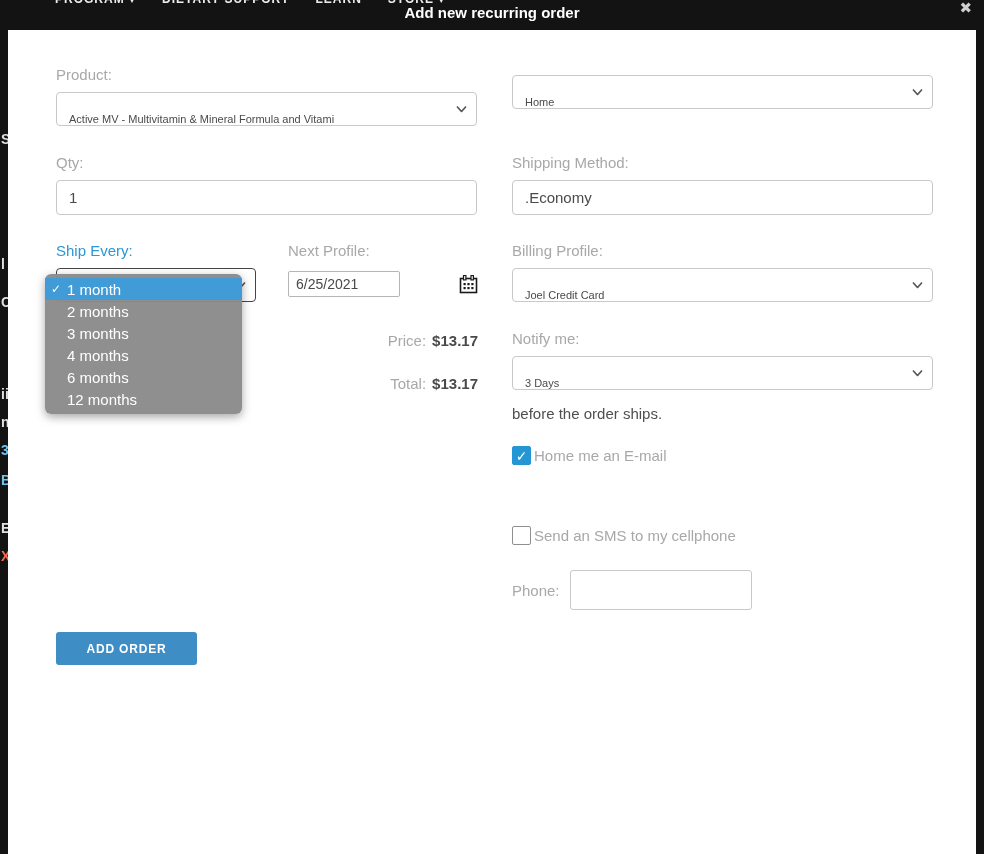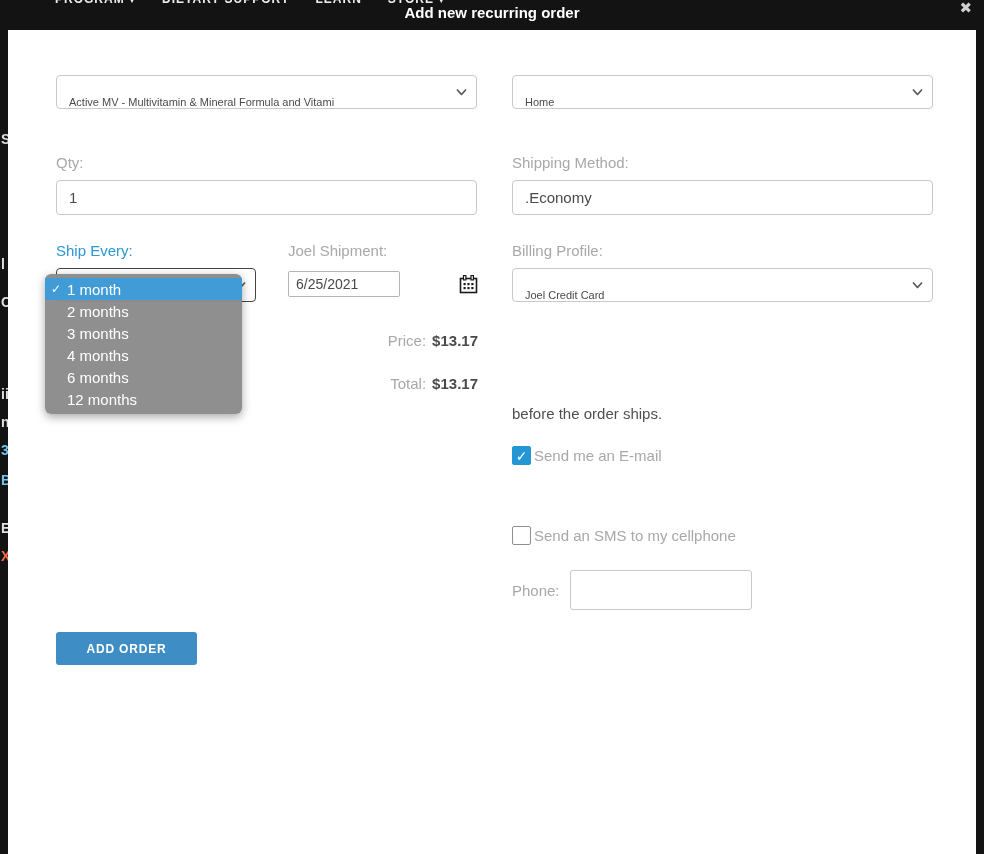--- a/index.html
+++ b/index.html
@@ -158,20 +158,21 @@
     <span class="frag" style="top: 414px; color: rgb(224, 224, 224);">n</span>
     <span class="frag" style="top: 442px; color: rgb(111, 196, 239);">3</span>
     <span class="frag" style="top: 472px; color: rgb(111, 196, 239);">B</span>
     <span class="frag" style="top: 520px; color: rgb(224, 224, 224);">E</span>
     <span class="frag" style="top: 548px; color: rgb(255, 106, 77);">X</span>
   </div>
 
 <div class="modal">
 
   <div class="group" id="product-group">
+    <span class="lbl">Product:</span>
     <div class="select">
       <span>Active MV - Multivitamin &amp; Mineral Formula and Vitami</span>
       <span class="chev">
         <svg width="11" height="7" viewBox="0 0 11 7">
             <path d="M1 1l4.5 5L10 1" fill="none" stroke="#555" stroke-width="1.6"></path>
           </svg>
       </span>
     </div>
   </div>
 
@@ -213,21 +214,21 @@
         <span class="opt-check"></span>
         <span class="opt-label">6 months</span>
       </div>
       <div class="menu-option">
         <span class="opt-check"></span>
         <span class="opt-label">12 months</span>
       </div>
     </div>
 
   <div class="group" id="next-group">
-    <span class="lbl">Joel Shipment:</span>
+    <span class="lbl">Next Profile:</span>
     <div class="date-line">
       <input class="date-input" value="6/25/2021" style="">
       <span class="cal-icon">
         <svg width="19" height="19" viewBox="0 0 19 19">
           <rect x="1.5" y="3.5" width="16" height="14" fill="none" stroke="#1a1a1a" stroke-width="1.6"></rect>
           <rect x="4.5" y="0.5" width="2.4" height="4.4" fill="#fff" stroke="#1a1a1a" stroke-width="1.2"></rect>
           <rect x="12" y="0.5" width="2.4" height="4.4" fill="#fff" stroke="#1a1a1a" stroke-width="1.2"></rect>
           <rect x="4.5" y="8" width="2.2" height="2.2" fill="#1a1a1a"></rect>
           <rect x="8.4" y="8" width="2.2" height="2.2" fill="#1a1a1a"></rect>
           <rect x="12.3" y="8" width="2.2" height="2.2" fill="#1a1a1a"></rect>
@@ -274,26 +275,37 @@
     <div class="select">
       <span>Joel Credit Card</span>
       <span class="chev">
         <svg width="11" height="7" viewBox="0 0 11 7">
             <path d="M1 1l4.5 5L10 1" fill="none" stroke="#555" stroke-width="1.6"></path>
           </svg>
       </span>
     </div>
   </div>
 
+  <div class="group" id="notify-group">
+    <span class="lbl">Notify me:</span>
+    <div class="select">
+      <span>3 Days</span>
+      <span class="chev">
+        <svg width="11" height="7" viewBox="0 0 11 7">
+            <path d="M1 1l4.5 5L10 1" fill="none" stroke="#555" stroke-width="1.6"></path>
+          </svg>
+      </span>
+    </div>
+  </div>
 
   <div class="group" id="before-text">before the order ships.</div>
 
   <div class="group check-row" id="email-row">
     <span class="checkbox checked">✓</span>
-    <span class="check-lbl">Send me an E-mail</span>
+    <span class="check-lbl">Home me an E-mail</span>
   </div>
 
   <div class="group check-row" id="sms-row">
     <span class="checkbox"></span>
     <span class="check-lbl">Send an SMS to my cellphone</span>
   </div>
 
   <div class="group phone-line" id="phone-row">
     <span class="lbl">Phone:</span>
     <input class="phone-input" value="" style="">

